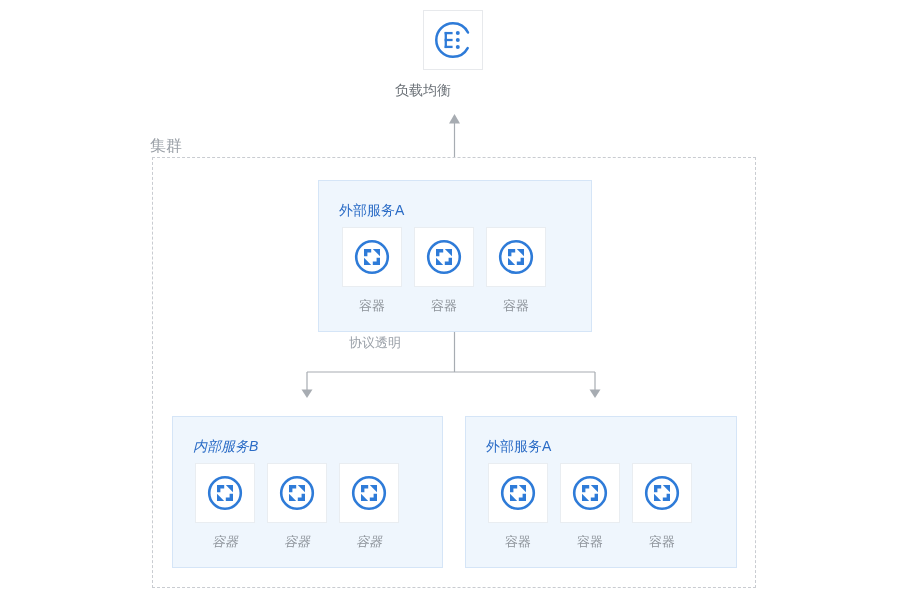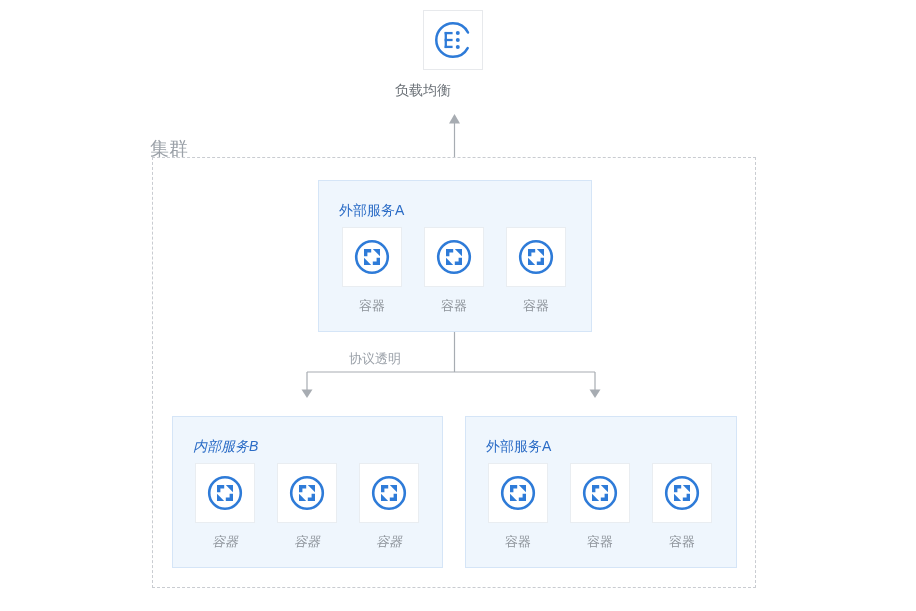--- a/index.html
+++ b/index.html
@@ -32,21 +32,21 @@
     left: 395px; top: 82px;
     width: 120px;
     text-align: left;
     font-size: 14px;
     color: #6b7177;
   }
   
   .cluster-label {
     position: absolute;
     left: 150px; top: 136px;
-    font-size: 19px;
+    font-size: 16px;
     color: #9ba1a8;
   }
   .cluster-box {
     position: absolute;
     left: 152px; top: 157px;
     width: 604px; height: 431px;
     border: 1px dashed #c9ccd1;
     box-sizing: border-box;
   }
   
@@ -63,41 +63,41 @@
     position: absolute;
     left: 20px; top: 11px;
     font-size: 14px;
     color: #2b6cc6;
     margin-top: 10px;
   }
   .nodes {
     position: absolute;
     left: 22px; top: 46px;
     display: flex;
-    gap: 22px;
+    gap: 12px;
     justify-content: center;
   }
   .panel-a .nodes { left: 23px; }
   .node { width: 60px; text-align: center; }
   .node-card {
     width: 60px; height: 60px;
     background: #ffffff;
     border: 1px solid #e9edf1;
     box-sizing: border-box;
     display: flex; align-items: center; justify-content: center;
   }
   .node-label {
     margin-top: 10px;
     font-size: 13px;
     color: #8b9198;
   }
   
   .protocol-label {
     position: absolute;
-    left: 349px; top: 350px;
+    left: 349px; top: 334px;
     font-size: 13px;
     color: #9aa0a8;
   }
   .defs-holder { position: absolute; width: 0; height: 0; overflow: hidden; }
 </style>
 </head>
 <body>
 
 <svg class="defs-holder" aria-hidden="true">
   <defs>

